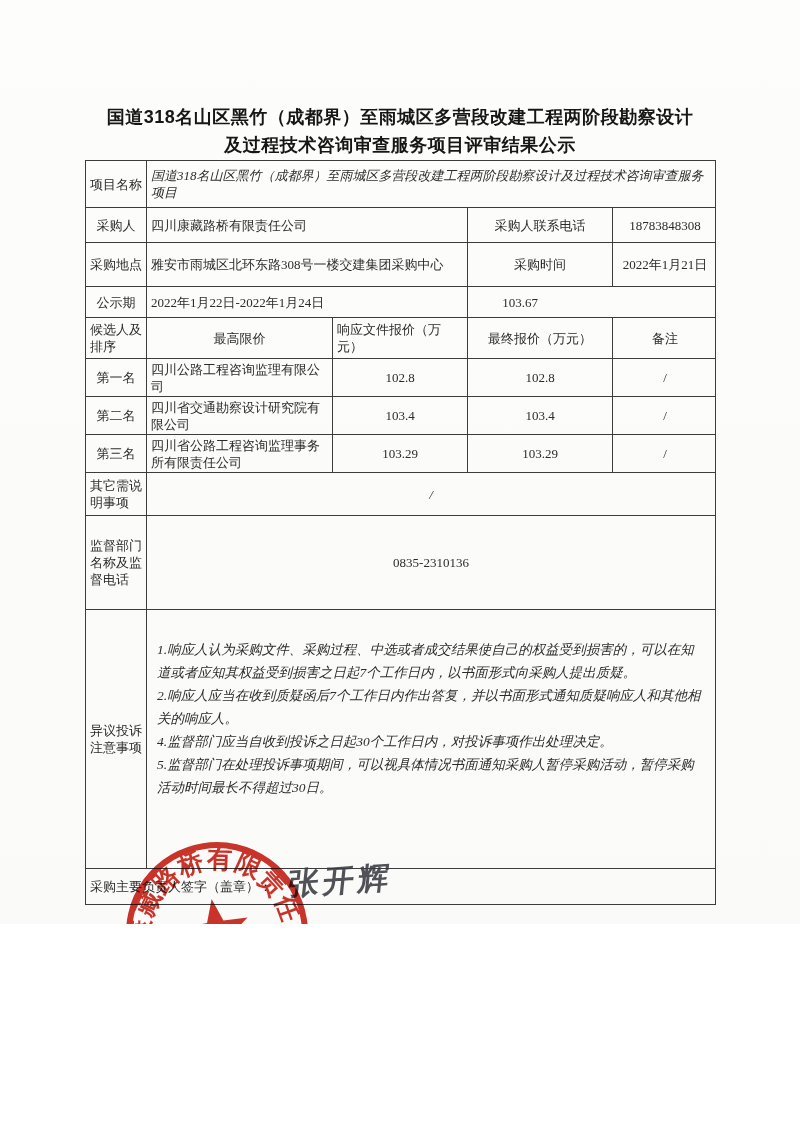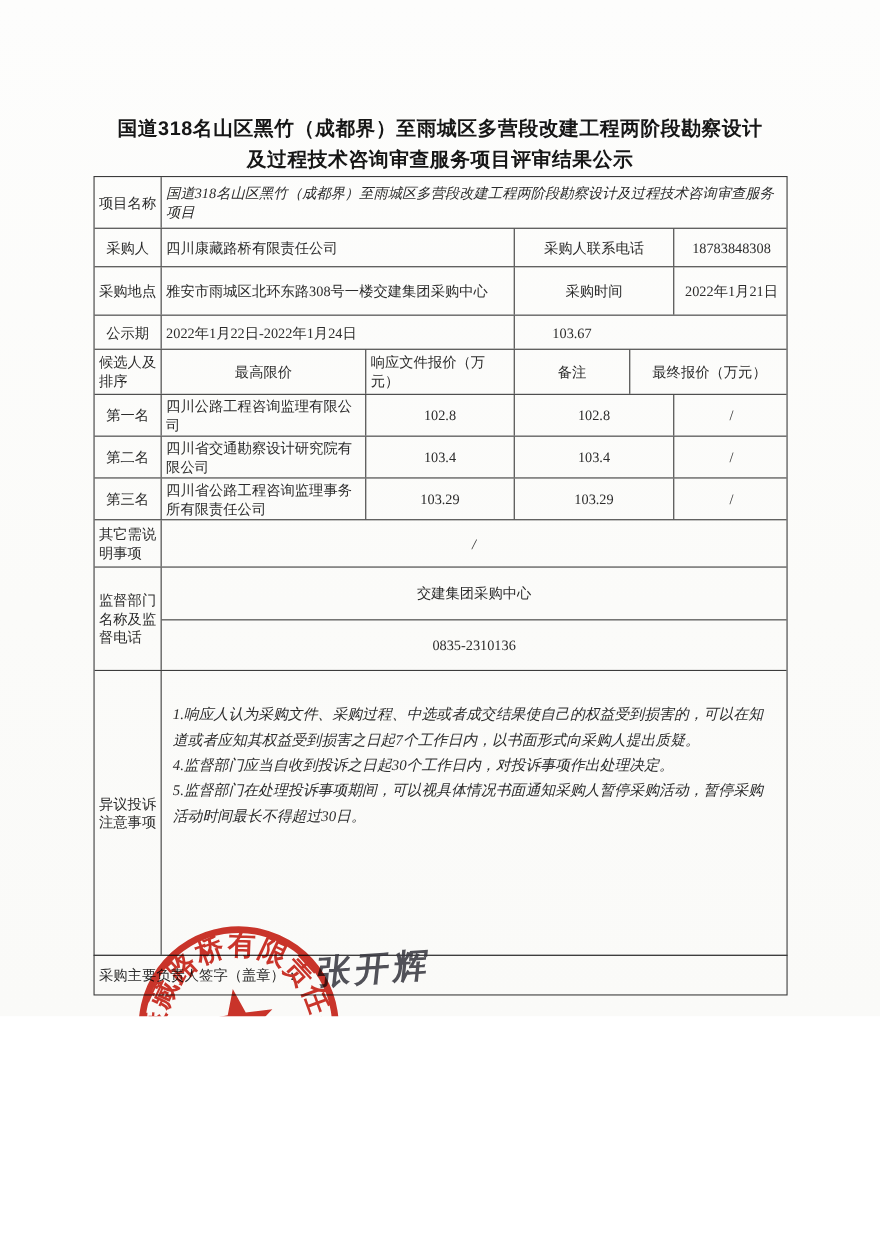--- a/index.html
+++ b/index.html
@@ -96,22 +96,22 @@
     <div class="row" style="height:31px">
       <div class="cell c1">公示期</div>
       <div class="cell cv left">2022年1月22日-2022年1月24日</div>
       <div class="cell c5">103.67</div>
     </div>
 
     <div class="row" style="height:41px">
       <div class="cell c1">候选人及排序</div>
       <div class="cell c2">最高限价</div>
       <div class="cell c3">响应文件报价（万元）</div>
+      <div class="cell c4">最终报价（万元）</div>
       <div class="cell c5">备注</div>
-      <div class="cell c4">最终报价（万元）</div>
     </div>
 
     <div class="row" style="height:38px">
       <div class="cell c1">第一名</div>
       <div class="cell c2 left">四川公路工程咨询监理有限公司</div>
       <div class="cell c3">102.8</div>
       <div class="cell c4">102.8</div>
       <div class="cell c5">/</div>
     </div>
 
@@ -132,30 +132,30 @@
     </div>
 
     <div class="row" style="height:43px">
       <div class="cell c1">其它需说明事项</div>
       <div class="cell wide">/</div>
     </div>
 
     <div class="row" style="height:94px">
       <div class="cell c1">监督部门名称及监督电话</div>
       <div class="sub-col">
-        <div class="sub-cell" style="height:47px">交建集团采购中心</div>
         <div class="sub-cell" style="flex:1">0835-2310136</div>
       </div>
     </div>
 
     <div class="row" style="height:259px">
       <div class="cell c1">异议投诉注意事项</div>
       <div class="cell wide complaint-cell">
         <div>
           <div>1.响应人认为采购文件、采购过程、中选或者成交结果使自己的权益受到损害的，可以在知道或者应知其权益受到损害之日起7个工作日内，以书面形式向采购人提出质疑。</div>
+          <div>2.响应人应当在收到质疑函后7个工作日内作出答复，并以书面形式通知质疑响应人和其他相关的响应人。</div>
           <div>4.监督部门应当自收到投诉之日起30个工作日内，对投诉事项作出处理决定。</div>
           <div>5.监督部门在处理投诉事项期间，可以视具体情况书面通知采购人暂停采购活动，暂停采购活动时间最长不得超过30日。</div>
         </div>
       </div>
     </div>
 
   </div>
 
   <div class="strip">
     <span>采购主要负责人签字（盖章）：</span>

